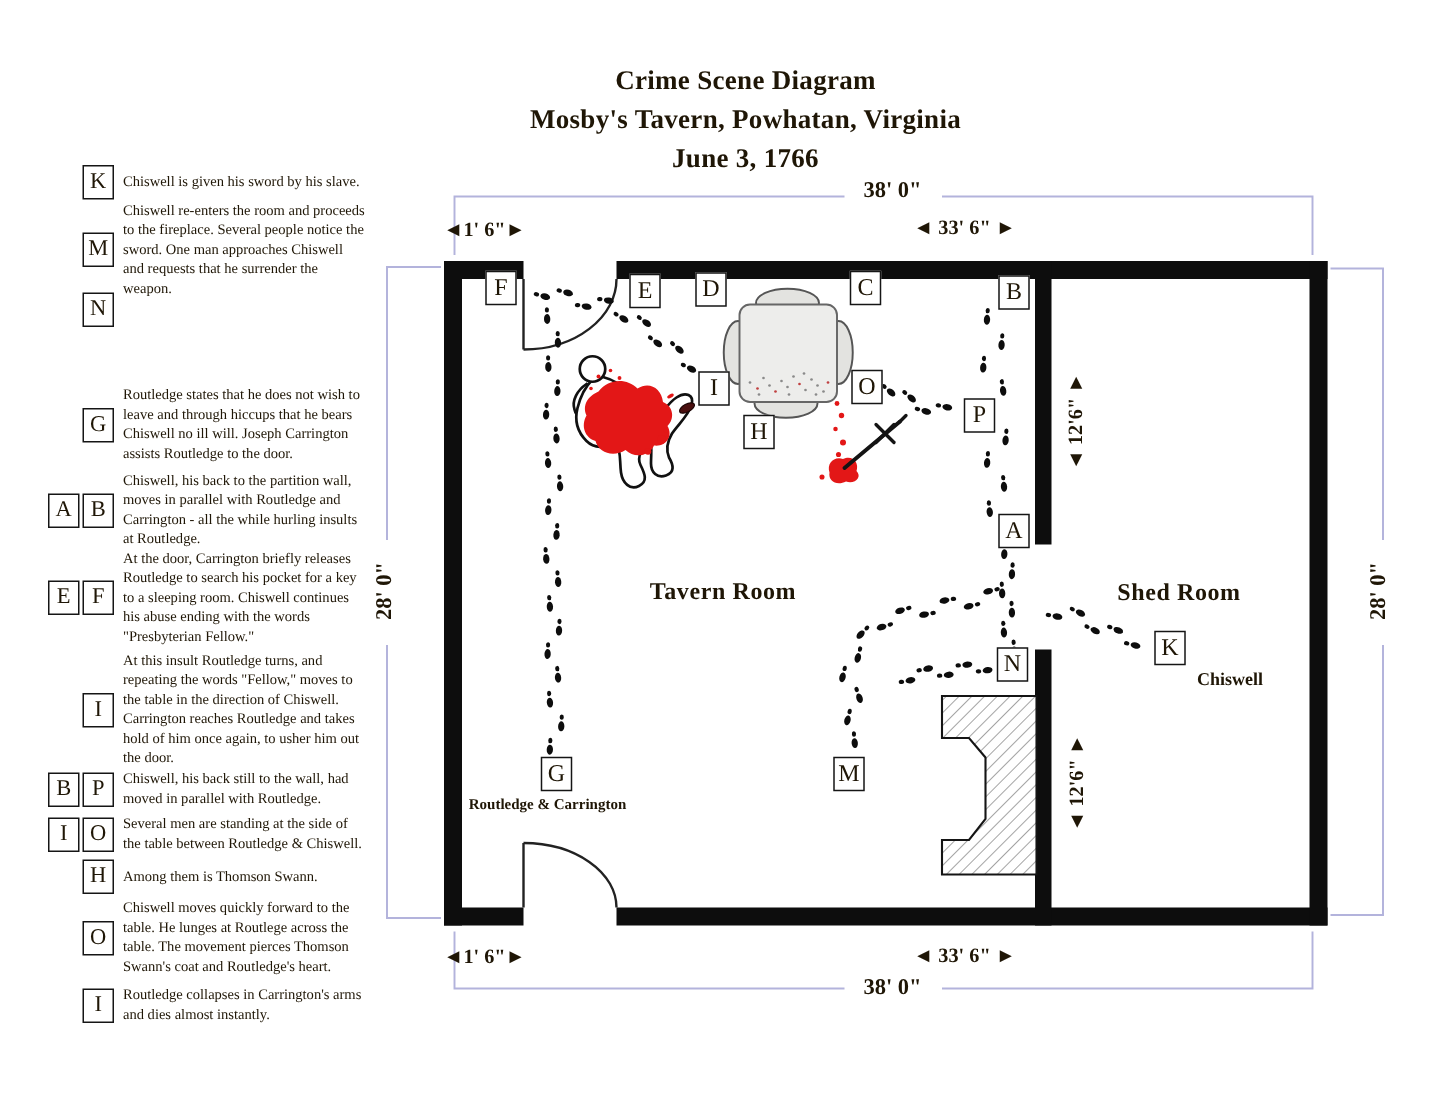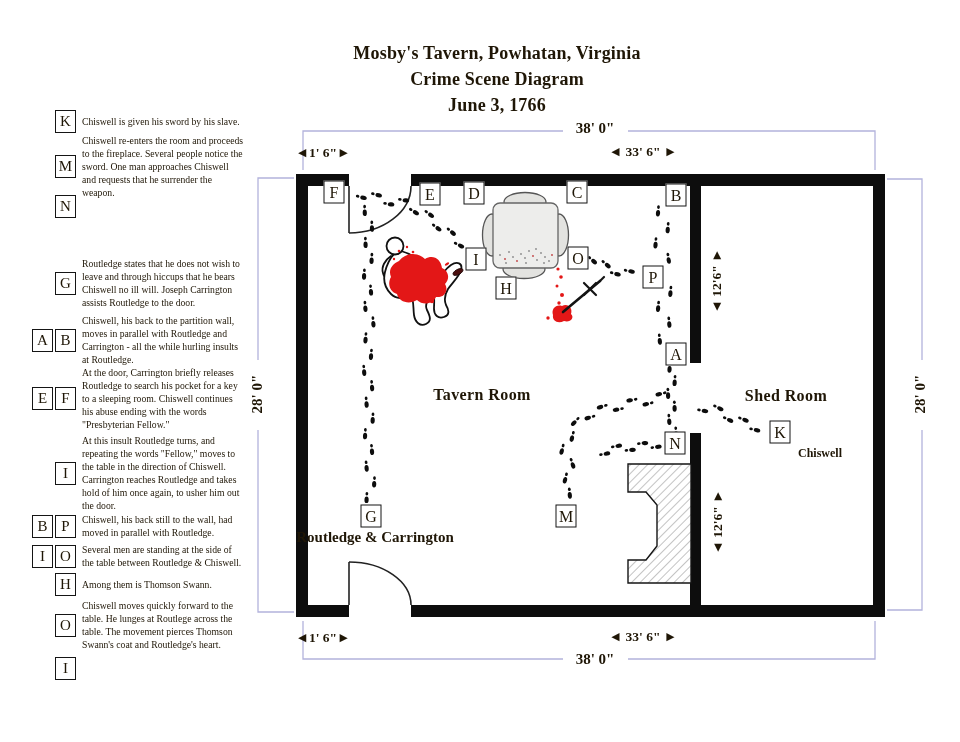--- a/index.html
+++ b/index.html
@@ -24,22 +24,22 @@
   .caption{position:absolute;font-weight:600;transform:translate(-50%,-50%);
            white-space:nowrap;z-index:5;}
   svg{position:absolute;left:0;top:0;}
 </style>
 </head>
 <body>
 
 <div class="stage">
 
   <div class="title-block">
+    <div class="title-line">Crime Scene Diagram</div>
     <div class="title-line">Mosby's Tavern, Powhatan, Virginia</div>
-    <div class="title-line">Crime Scene Diagram</div>
     <div class="title-line">June 3, 1766</div>
   </div>
 
   <div id="legend">
       <div class="legend-row" style="top: 110px;">
         <div class="legend-boxes">
           <div class="lbox">K</div>
         </div>
         <div class="legend-text">Chiswell is given his sword by his slave.</div>
       </div>
@@ -103,20 +103,21 @@
       <div class="legend-row" style="top: 599px;">
         <div class="legend-boxes">
           <div class="lbox">O</div>
         </div>
         <div class="legend-text">Chiswell moves quickly forward to the table. He lunges at Routlege across the table. The movement pierces Thomson Swann's coat and Routledge's heart.</div>
       </div>
       <div class="legend-row" style="top: 657px;">
         <div class="legend-boxes">
           <div class="lbox">I</div>
         </div>
+        <div class="legend-text">Routledge collapses in Carrington's arms and dies almost instantly.</div>
       </div>
     </div>
 
   <svg id="diagram-svg" width="960" height="742" viewBox="0 0 960 742">
     <defs>
       <pattern id="hatch" width="6" height="6" patternUnits="userSpaceOnUse" patternTransform="rotate(45)">
         <rect width="6" height="6" fill="#ffffff"></rect>
         <line x1="0" y1="0" x2="0" y2="6" stroke="#9a9a9a" stroke-width="1.2"></line>
       </pattern>
     </defs>
@@ -512,21 +513,21 @@
       <div class="marker" style="left: 676px; top: 354px;">A</div>
       <div class="marker" style="left: 675px; top: 443px;">N</div>
       <div class="marker" style="left: 780px; top: 432px;">K</div>
       <div class="marker" style="left: 371px; top: 516px;">G</div>
       <div class="marker" style="left: 566px; top: 516px;">M</div>
     </div>
   <div id="labels">
       <div class="room-label" style="left: 482px; top: 395px; text-align: right;">Tavern Room</div>
       <div class="room-label" style="left: 786px; top: 396px; text-align: right;">Shed Room</div>
       <div class="caption" style="left: 780px; top: 453px; font-size: 12px; margin-left: 40px;">Chiswell</div>
-      <div class="caption" style="left: 375px; top: 537px; font-size: 15px;">Routledge &amp; Carrington</div>
+      <div class="caption" style="left: 365px; top: 537px; font-size: 10px;">Routledge &amp; Carrington</div>
       <div class="dim" style="left: 595px; top: 128px;">38' 0"</div>
       <div class="dim" style="left: 595px; top: 659px;">38' 0"</div>
       <div class="dim small" style="left: 323px; top: 153px;">◄1' 6"►</div>
       <div class="dim small" style="left: 323px; top: 638px;">◄1' 6"►</div>
       <div class="dim small" style="left: 643px; top: 152px;">◄ 33' 6" ►</div>
       <div class="dim small" style="left: 643px; top: 637px;">◄ 33' 6" ►</div>
       <div class="dim rot" style="left: 257px; top: 394px;">28' 0"</div>
       <div class="dim rot" style="left: 920px; top: 394px;">28' 0"</div>
       <div class="dim rot small" style="left: 717px; top: 281px;">◄ 12'6" ►</div>
       <div class="dim rot small" style="left: 718px; top: 522px;">◄ 12'6" ►</div>

